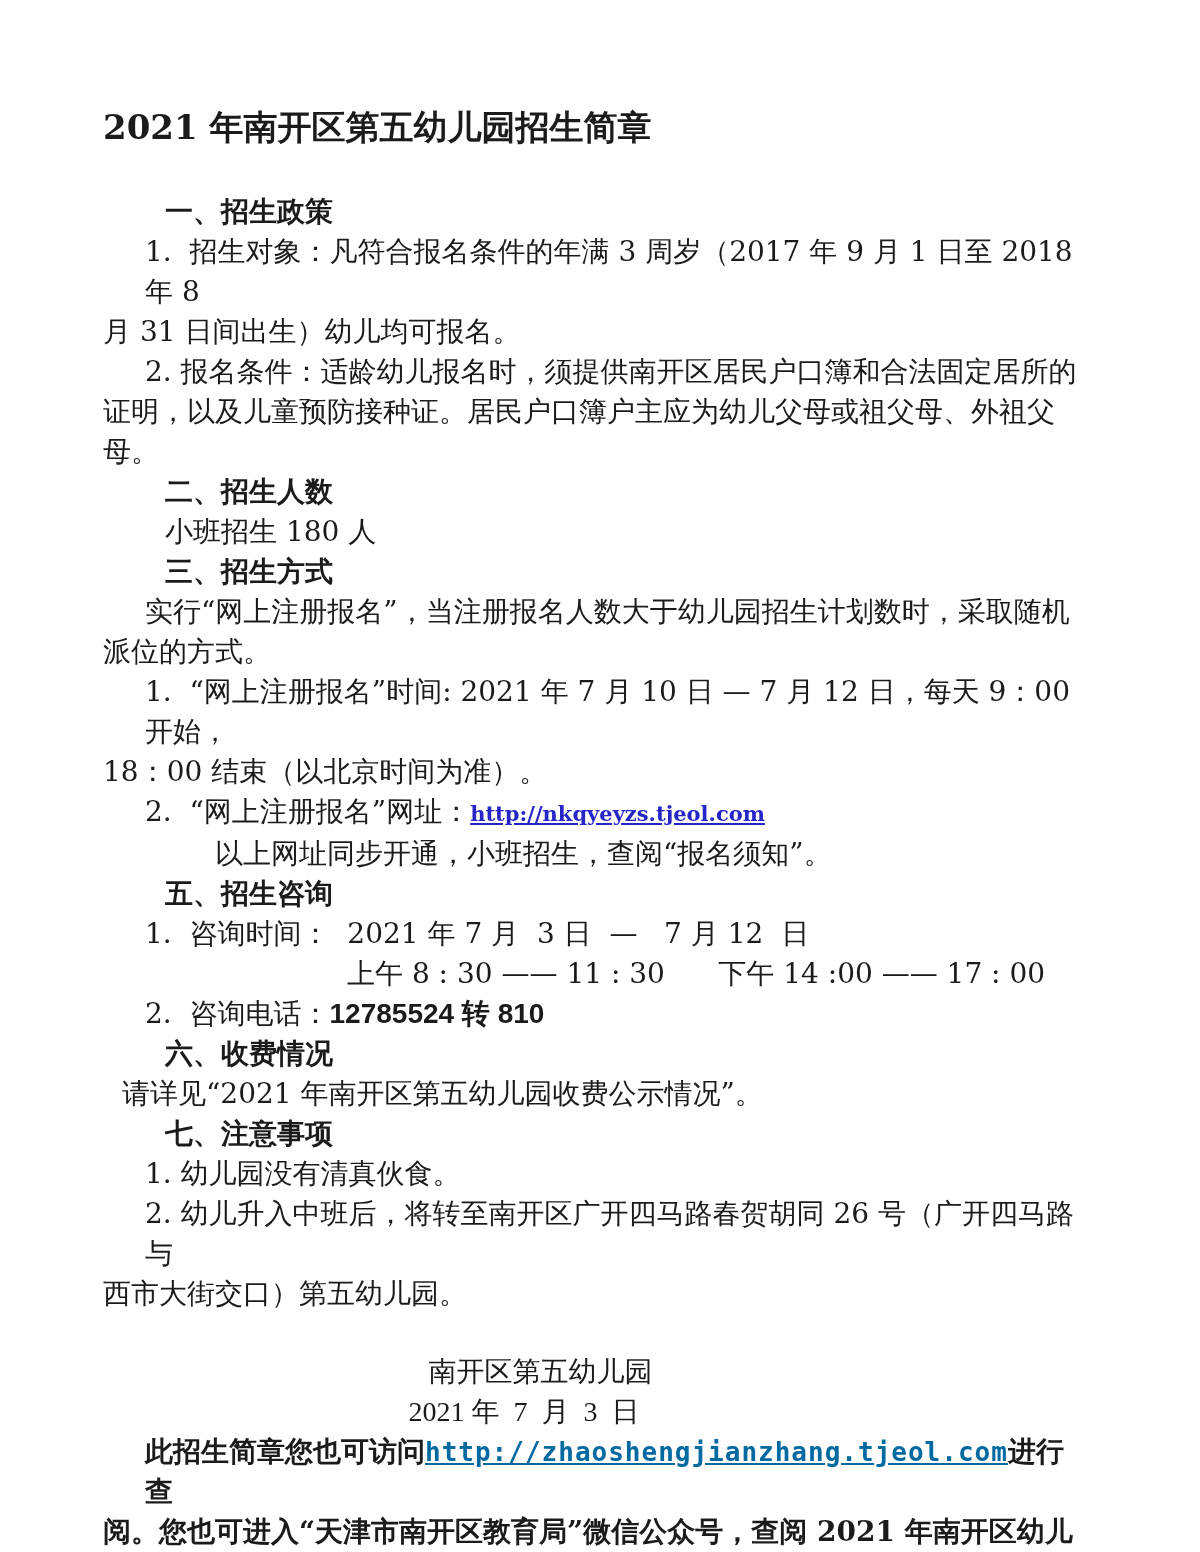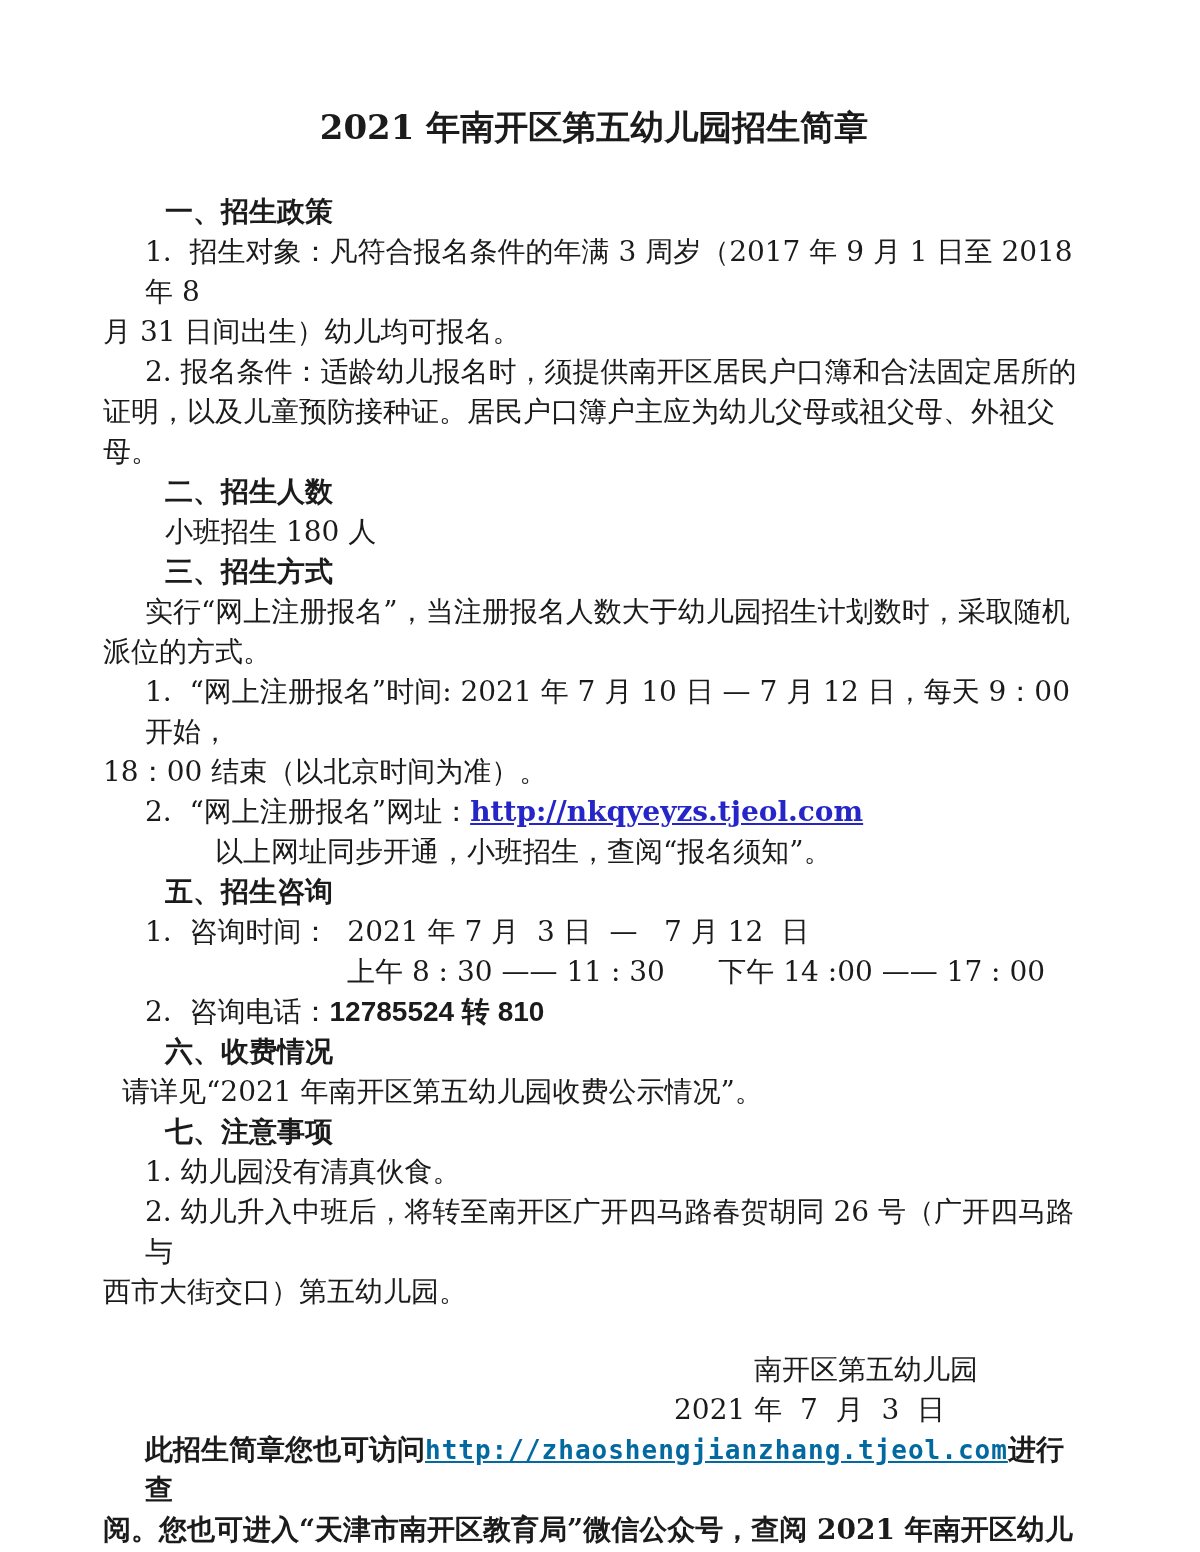--- a/index.html
+++ b/index.html
@@ -15,59 +15,58 @@
   }
   .content{
     padding:102px 115px 0 103px;
     box-sizing:border-box;
   }
   .title{
     margin:0 0 40px 0;
     font-size:34px;
     line-height:50px;
     font-weight:bold;
-    text-align:center;
     white-space:pre-wrap;
   }
   .line{
     font-size:28px;
     line-height:40px;
     white-space:pre-wrap;
   }
   .heading{font-weight:bold;margin-left:62px;}
   .item{margin-left:42px;}
   .cont{margin-left:0;}
   .body-indent{margin-left:62px;}
   .note-indent{margin-left:112px;}
   .time-indent{margin-left:244px;}
   .fee-indent{margin-left:19px;}
   .link-blue{
     color:#2626c8;
     font-weight:bold;
-    font-size:28px;
+    font-size:21px;
     text-decoration:underline;
     text-decoration-color:#2626c8;
     cursor:pointer;
   }
   .link-mono{
     font-family:"DejaVu Sans Mono","Liberation Mono",monospace;
     font-weight:bold;
     font-size:26px;
     letter-spacing:1px;
     text-decoration:underline;
     color:#0369a1;
     cursor:pointer;
   }
   .phone{
     font-family:"Liberation Sans","DejaVu Sans",sans-serif;
     font-weight:bold;
   }
-  .sig{text-align:right;}
+  .sig{text-align:center;}
   .sig-org{padding-right:107px;margin-top:38px;}
-  .sig-date{padding-right:140px;}
+  .sig-date{padding-right:140px;font-family:Liberation Serif, serif;}
   .bold{font-weight:bold;}
 </style>
 </head>
 <body>
 
 <div class="page">
   <div class="content">
 
     <h1 class="title">2021 年南开区第五幼儿园招生简章</h1>
 

